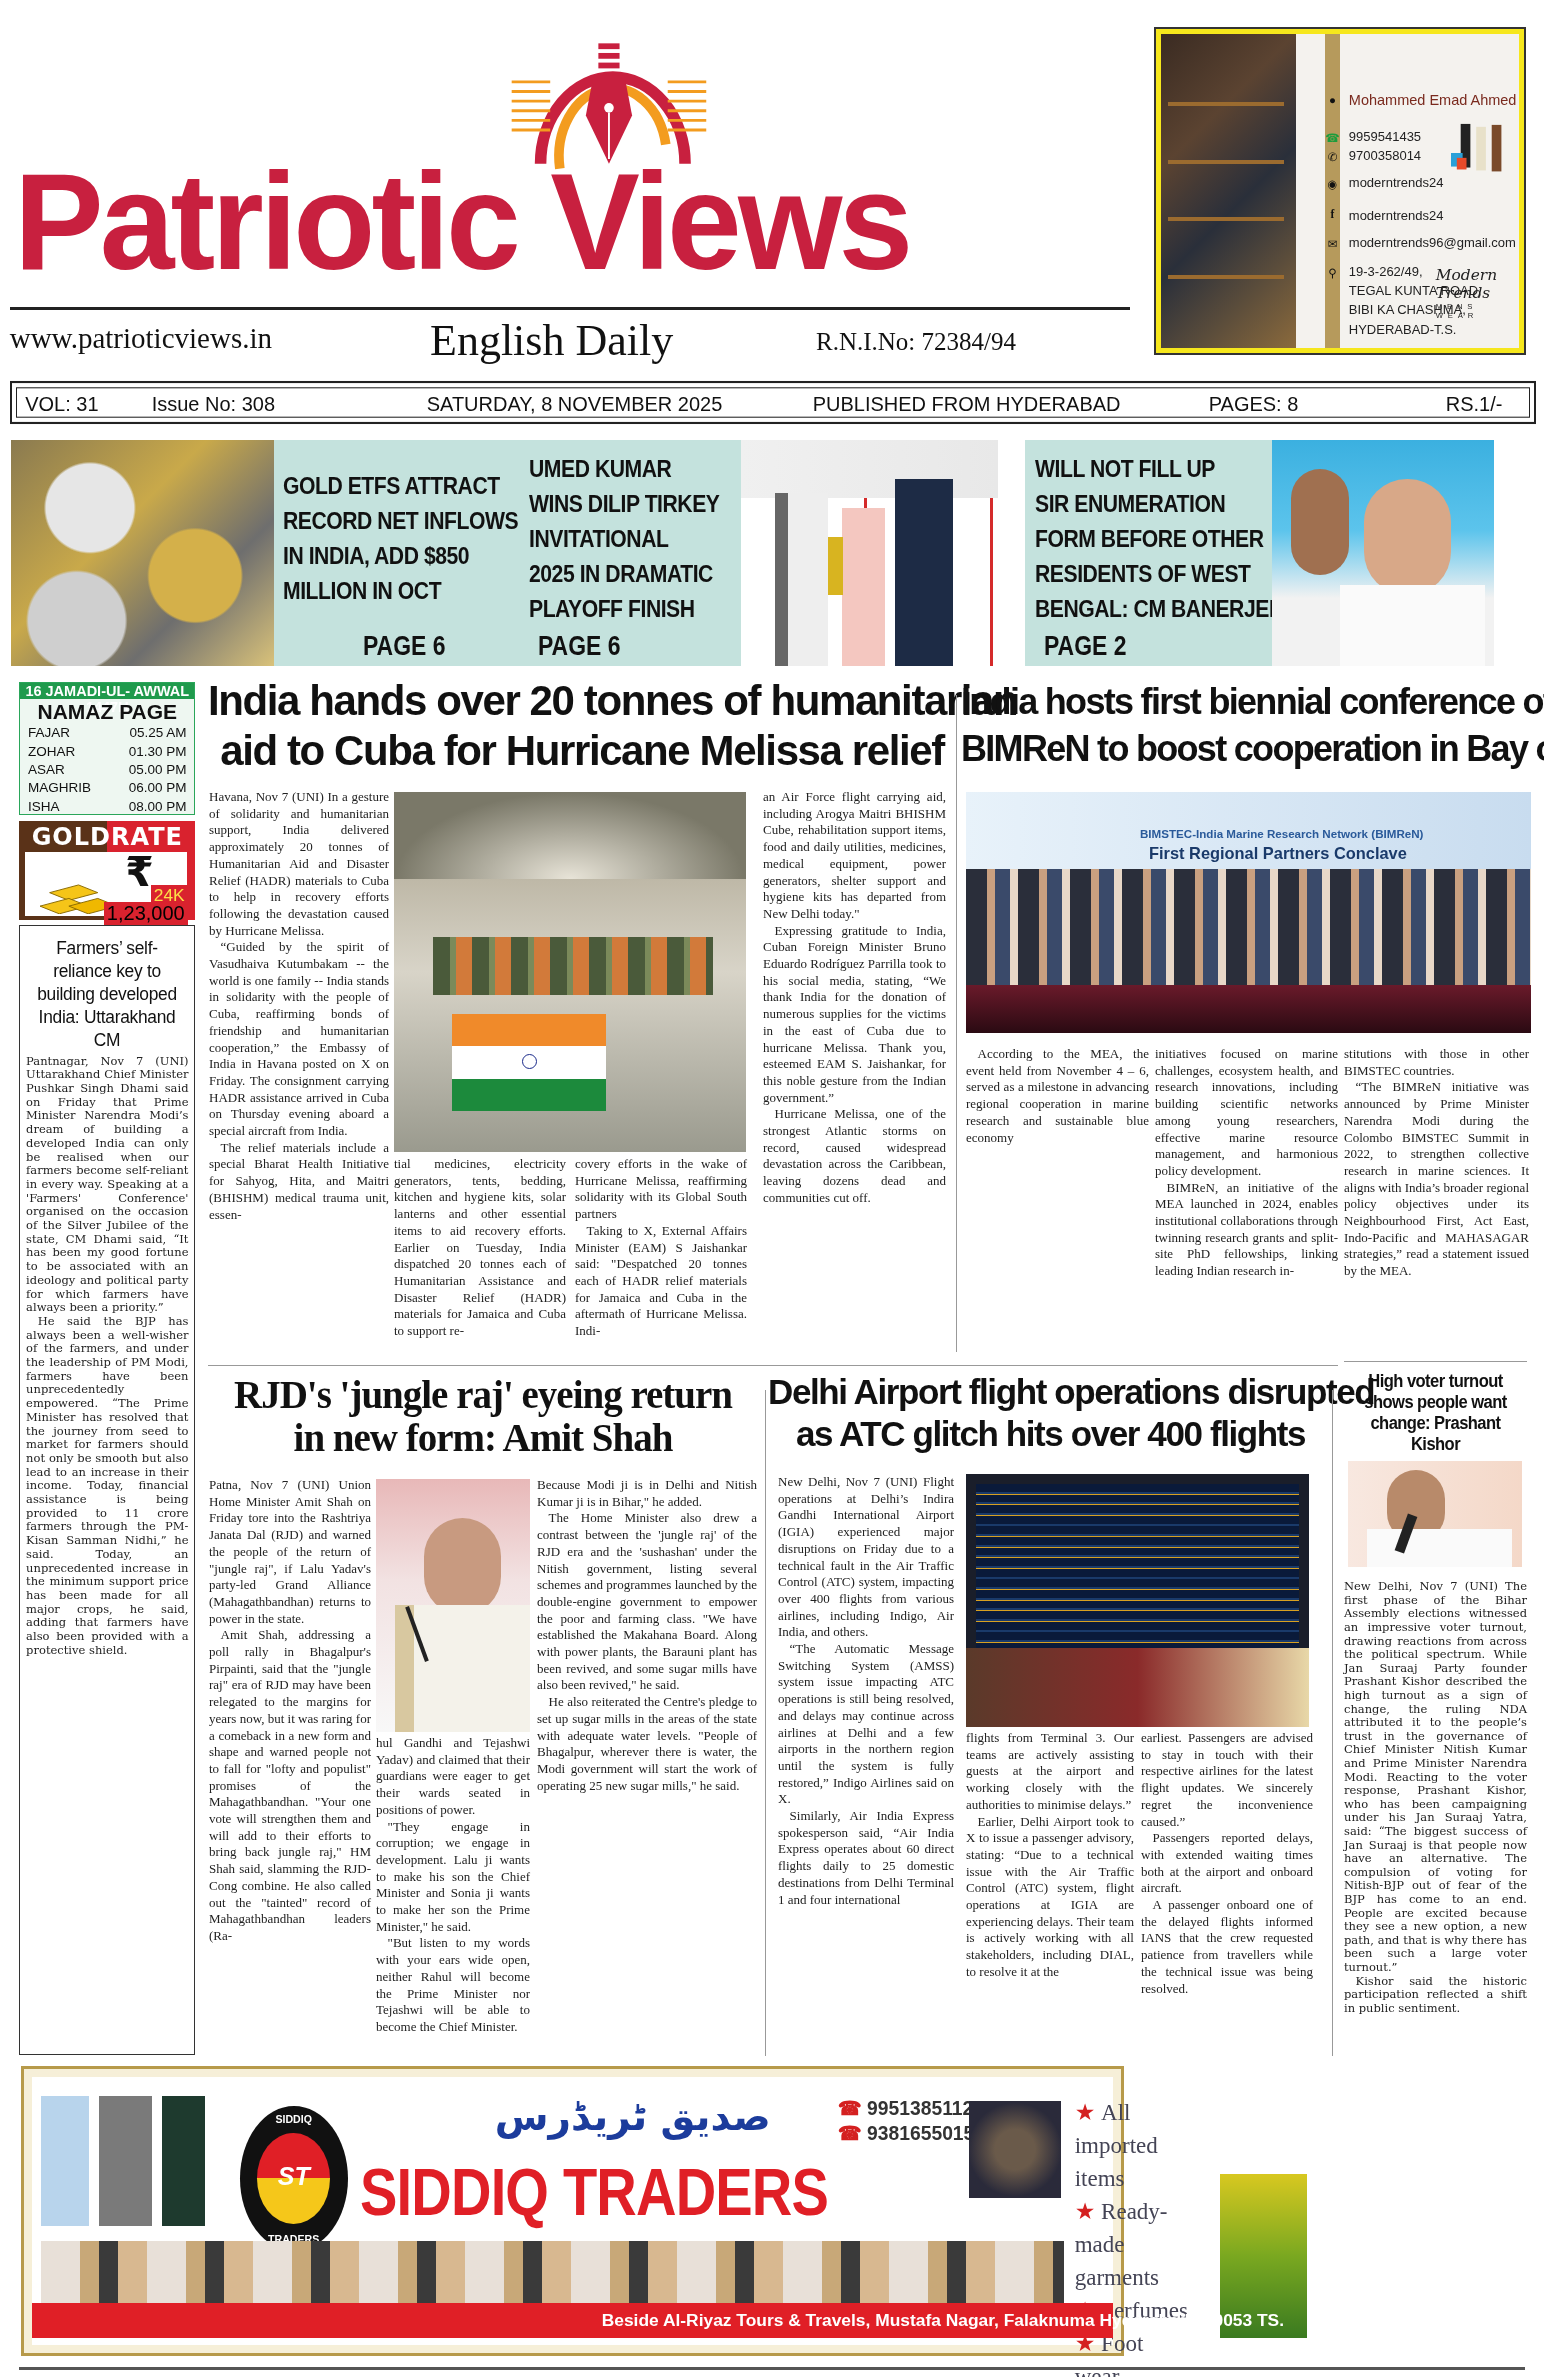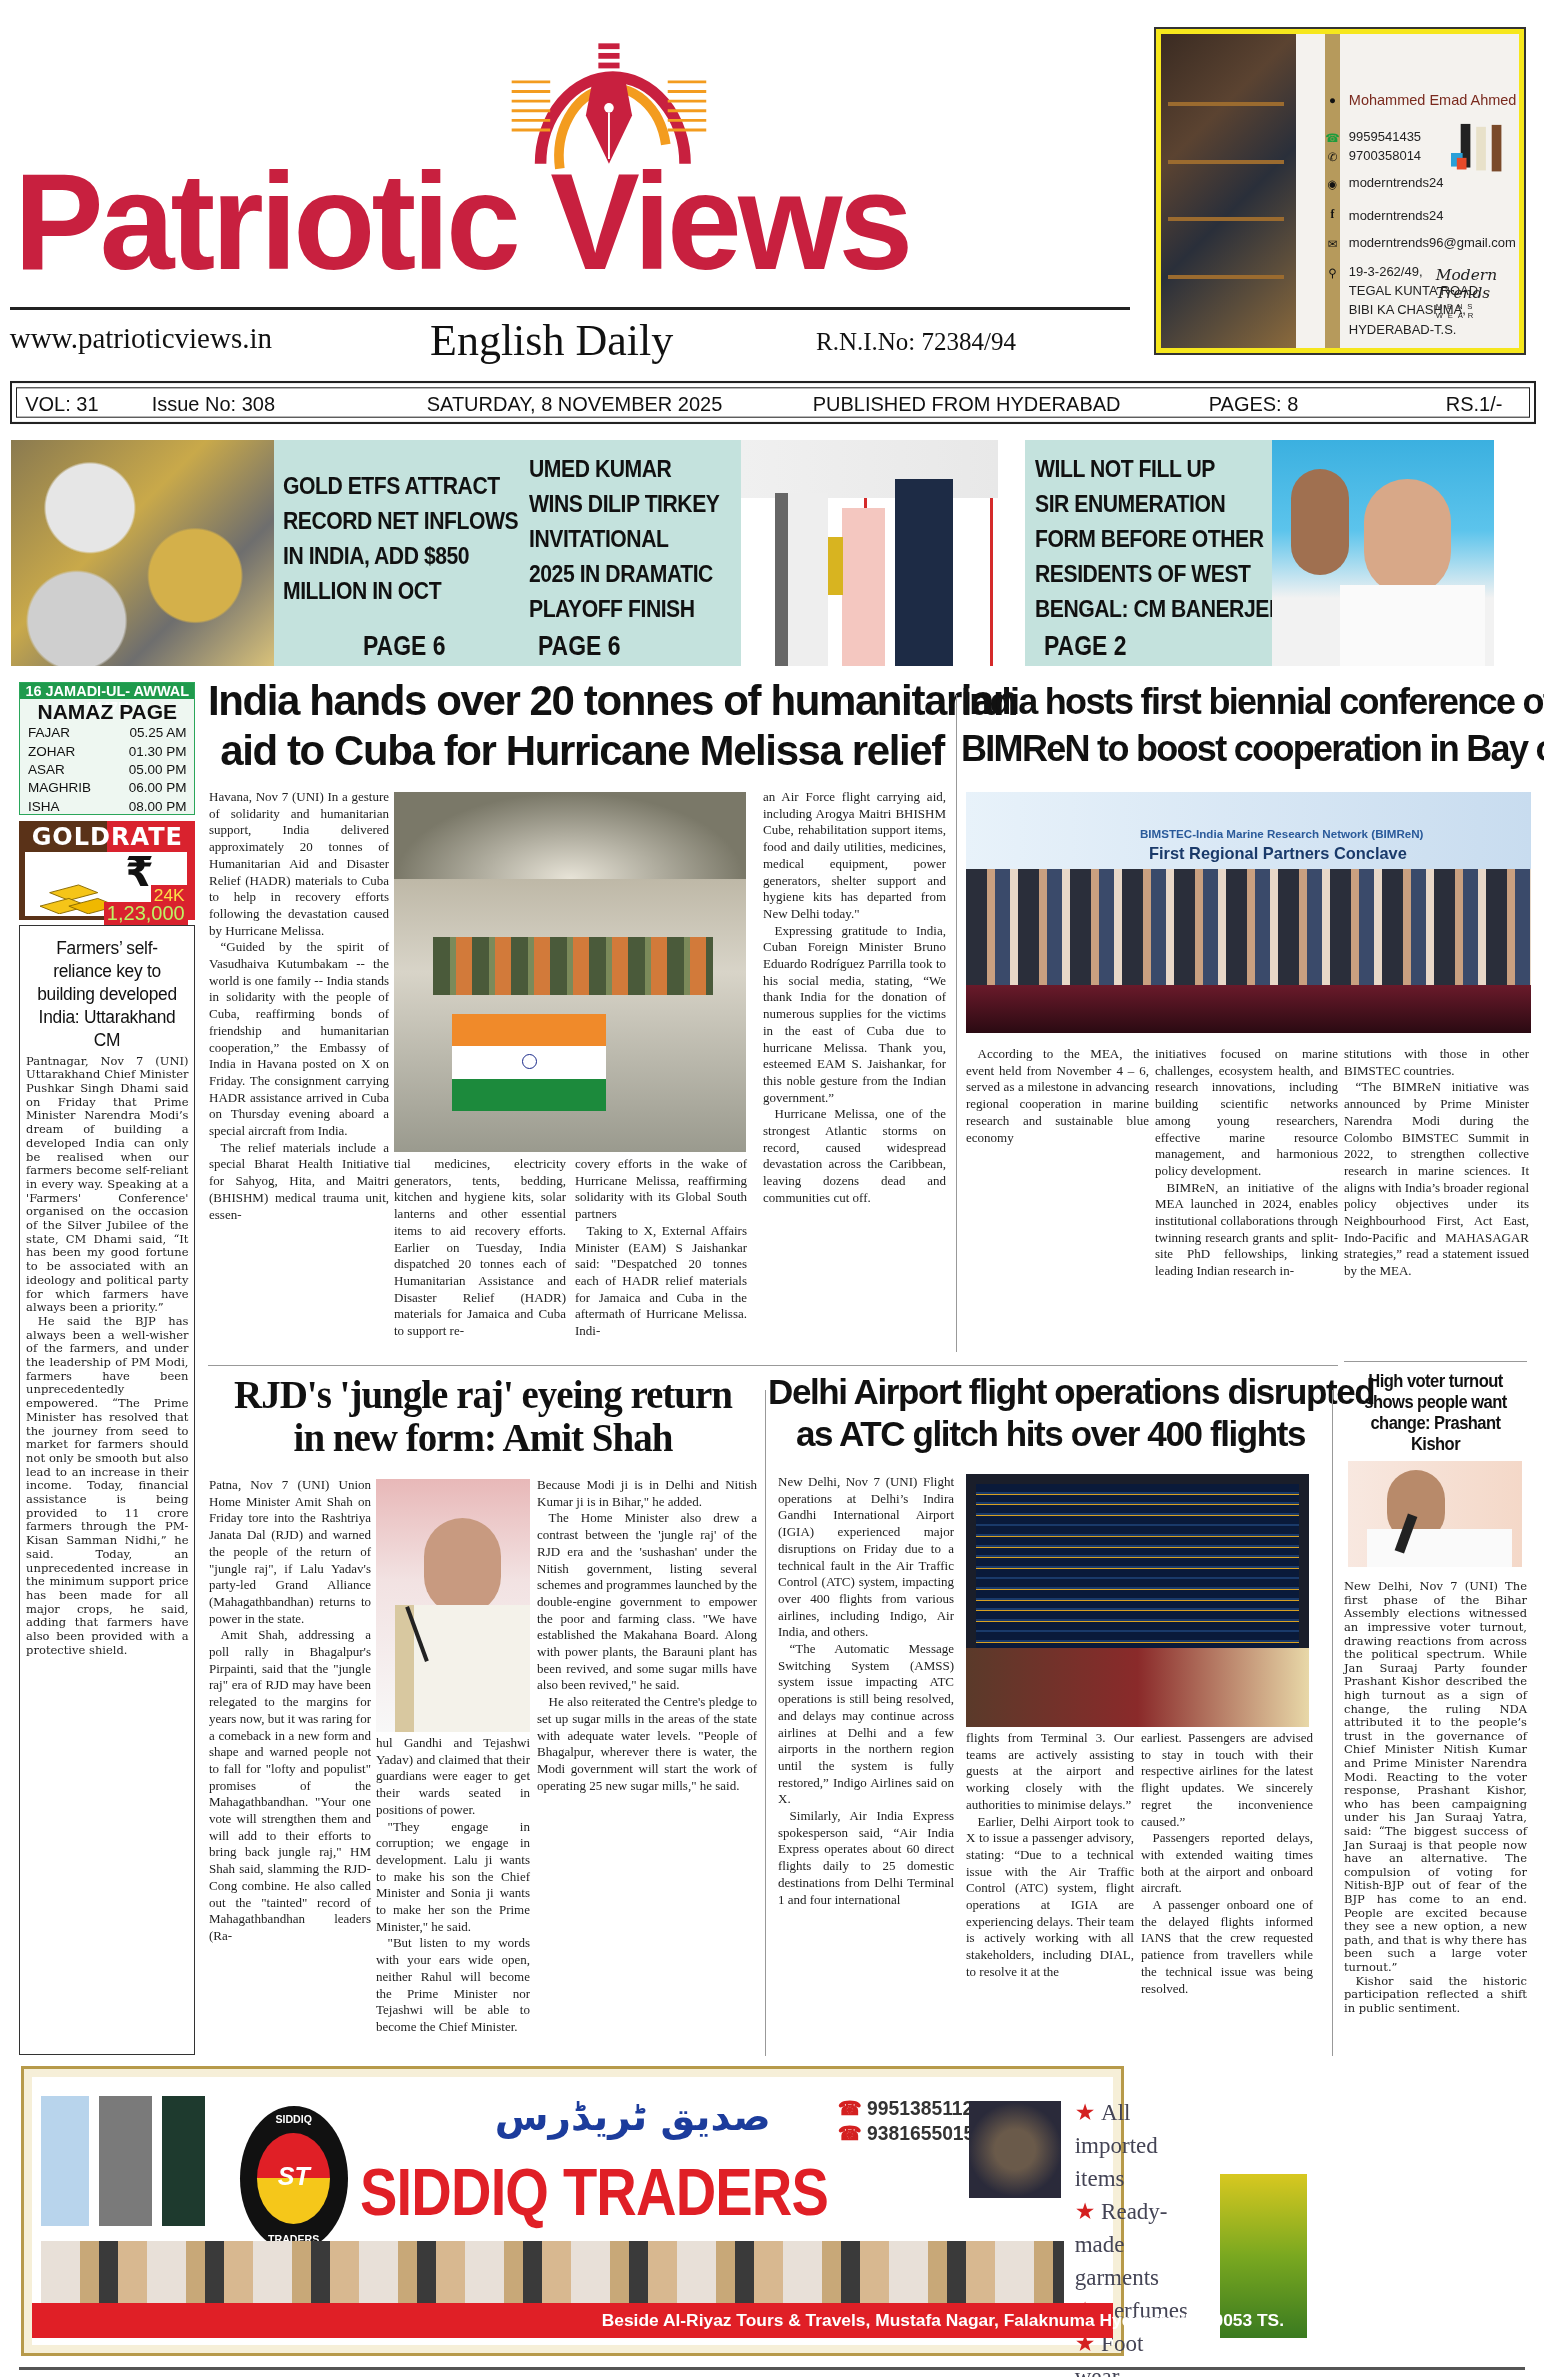--- a/index.html
+++ b/index.html
@@ -34,21 +34,21 @@
 
 #namaz{left:19.3px;top:682px;width:176px;height:133px;border:1.9px solid #2aa65a;background:#eef7f1}
 #namaz .hdr{background:#1f9a4c;color:#fff;font-family:"Liberation Sans",sans-serif;font-weight:bold;font-size:14.5px;text-align:center;height:16.4px;line-height:16.4px}
 #namaz .ttl{font-family:"Liberation Sans",sans-serif;font-weight:900;font-size:21px;text-align:center;line-height:25px}
 #namaz .row{display:flex;justify-content:space-between;padding:0 7.7px;font-family:"Liberation Sans",sans-serif;font-size:13.5px;line-height:18.3px}
 #gold{left:19.3px;top:821px;width:176px;height:99px;background:linear-gradient(90deg,#5a3218 0 50%,#d9222e 50% 100%)}
 #gold .gt{position:absolute;top:1.9px;left:0;width:100%;text-align:center;font-family:"DejaVu Sans",sans-serif;font-weight:900;font-size:24px;color:#fff;letter-spacing:1px}
 #gold .gbody{position:absolute;left:5.8px;top:31px;width:162px;height:64px;background:#fff}
 #gold .rupee{position:absolute;left:106px;top:27px;font-size:41px;font-weight:bold;color:#111;font-family:"DejaVu Sans",sans-serif}
 #gold .k{position:absolute;right:7.7px;top:64px;background:#d9222e;color:#fde047;font-family:Liberation Sans, sans-serif;font-size:17.4px;padding:0 2.9px}
-#gold .amt{position:absolute;right:7.7px;top:81px;background:#d9222e;color:#bef264;font-family:"Liberation Sans",sans-serif;font-size:20px;padding:0 2.9px}
+#gold .amt{position:absolute;right:7.7px;top:81px;background:#d9222e;color:#000000;font-family:"Liberation Sans",sans-serif;font-size:20px;padding:0 2.9px}
 #gold .bars{position:absolute;left:21px;top:58px;width:77px;height:35px}
 #farmers{left:19.3px;top:925px;width:176px;height:1130px;border:1.9px solid #333}
 #farmers h3{font-family:"Liberation Sans",sans-serif;font-weight:normal;font-size:18.3px;line-height:23px;text-align:center;padding:9.7px 3.9px 3.9px;letter-spacing:-0.3px;transform:scaleX(0.95)}
 .body{text-align:justify;hyphens:auto}
 #farmers .body{font-family:"DejaVu Serif",serif;font-size:11.5px;line-height:13.7px;padding:0 5.8px;color:#222}
 
 .hl{position:absolute;font-family:"Liberation Sans",sans-serif;font-weight:bold;text-align:center;letter-spacing:-1.4px;color:#111;white-space:nowrap}
 .col{position:absolute;font-size:13px;line-height:16.7px;color:#222;font-family:"Liberation Serif",serif}
 .col p{text-indent:11.6px}
 .col p.first{text-indent:0}

